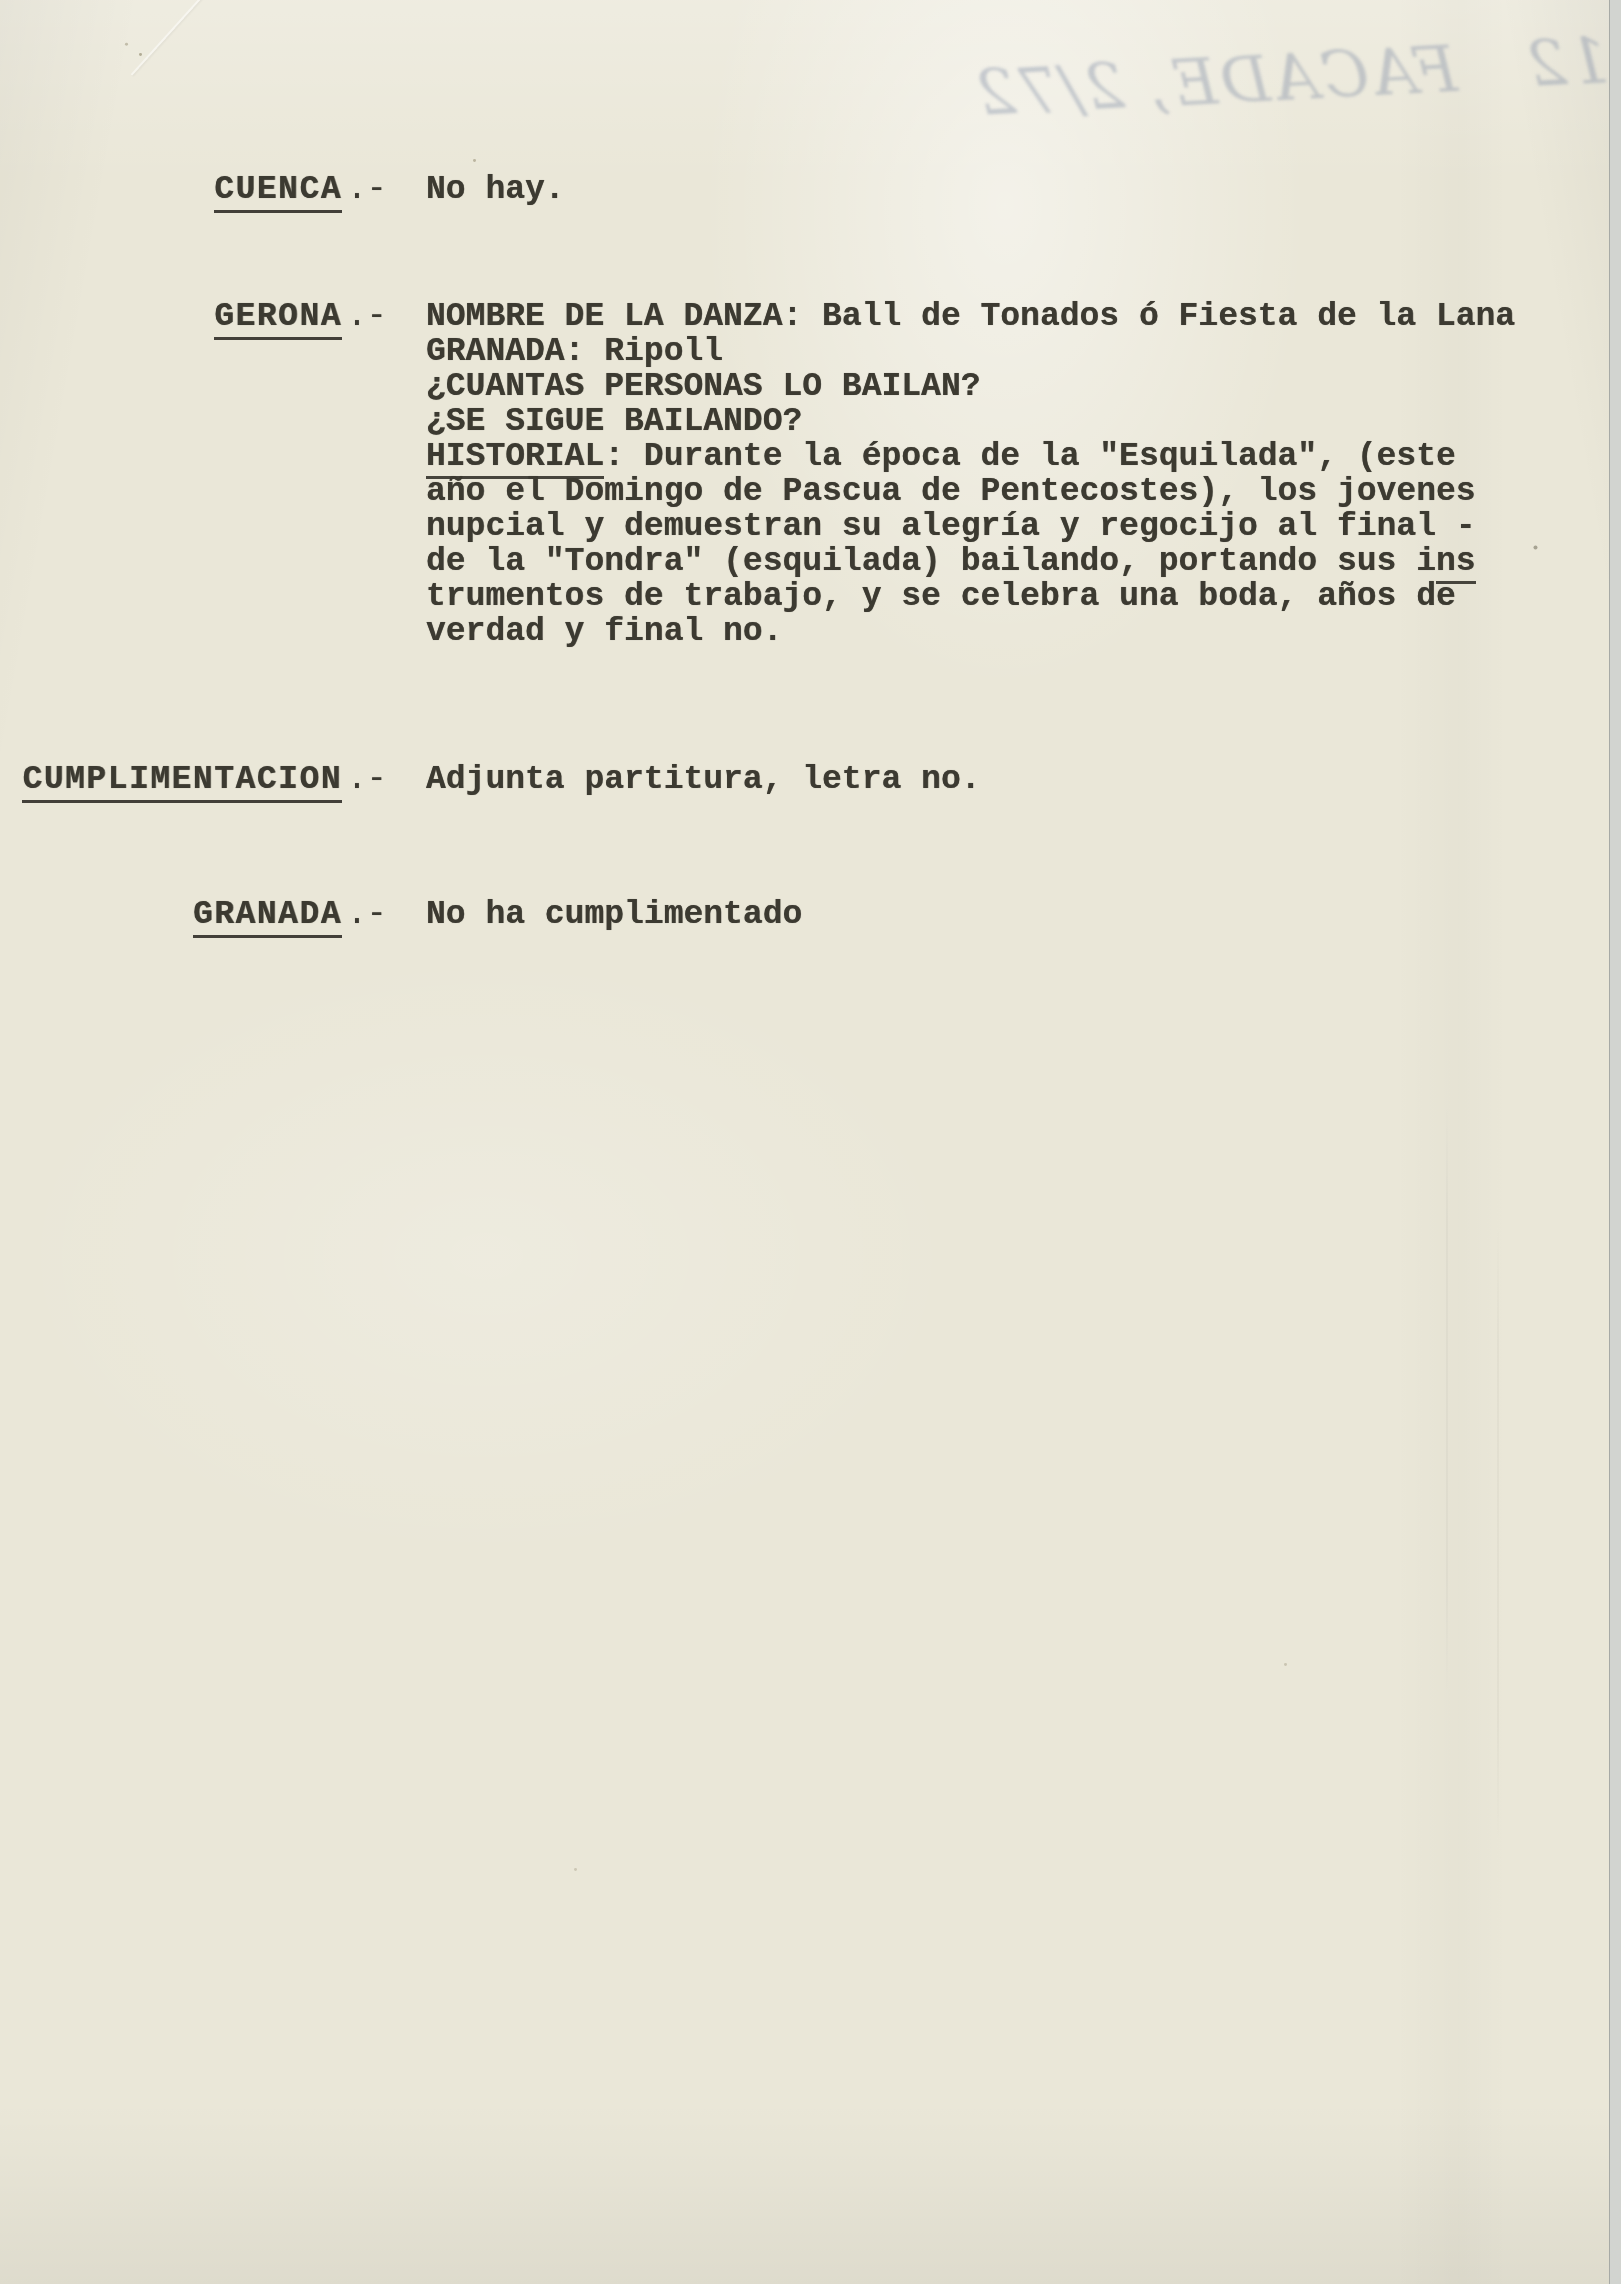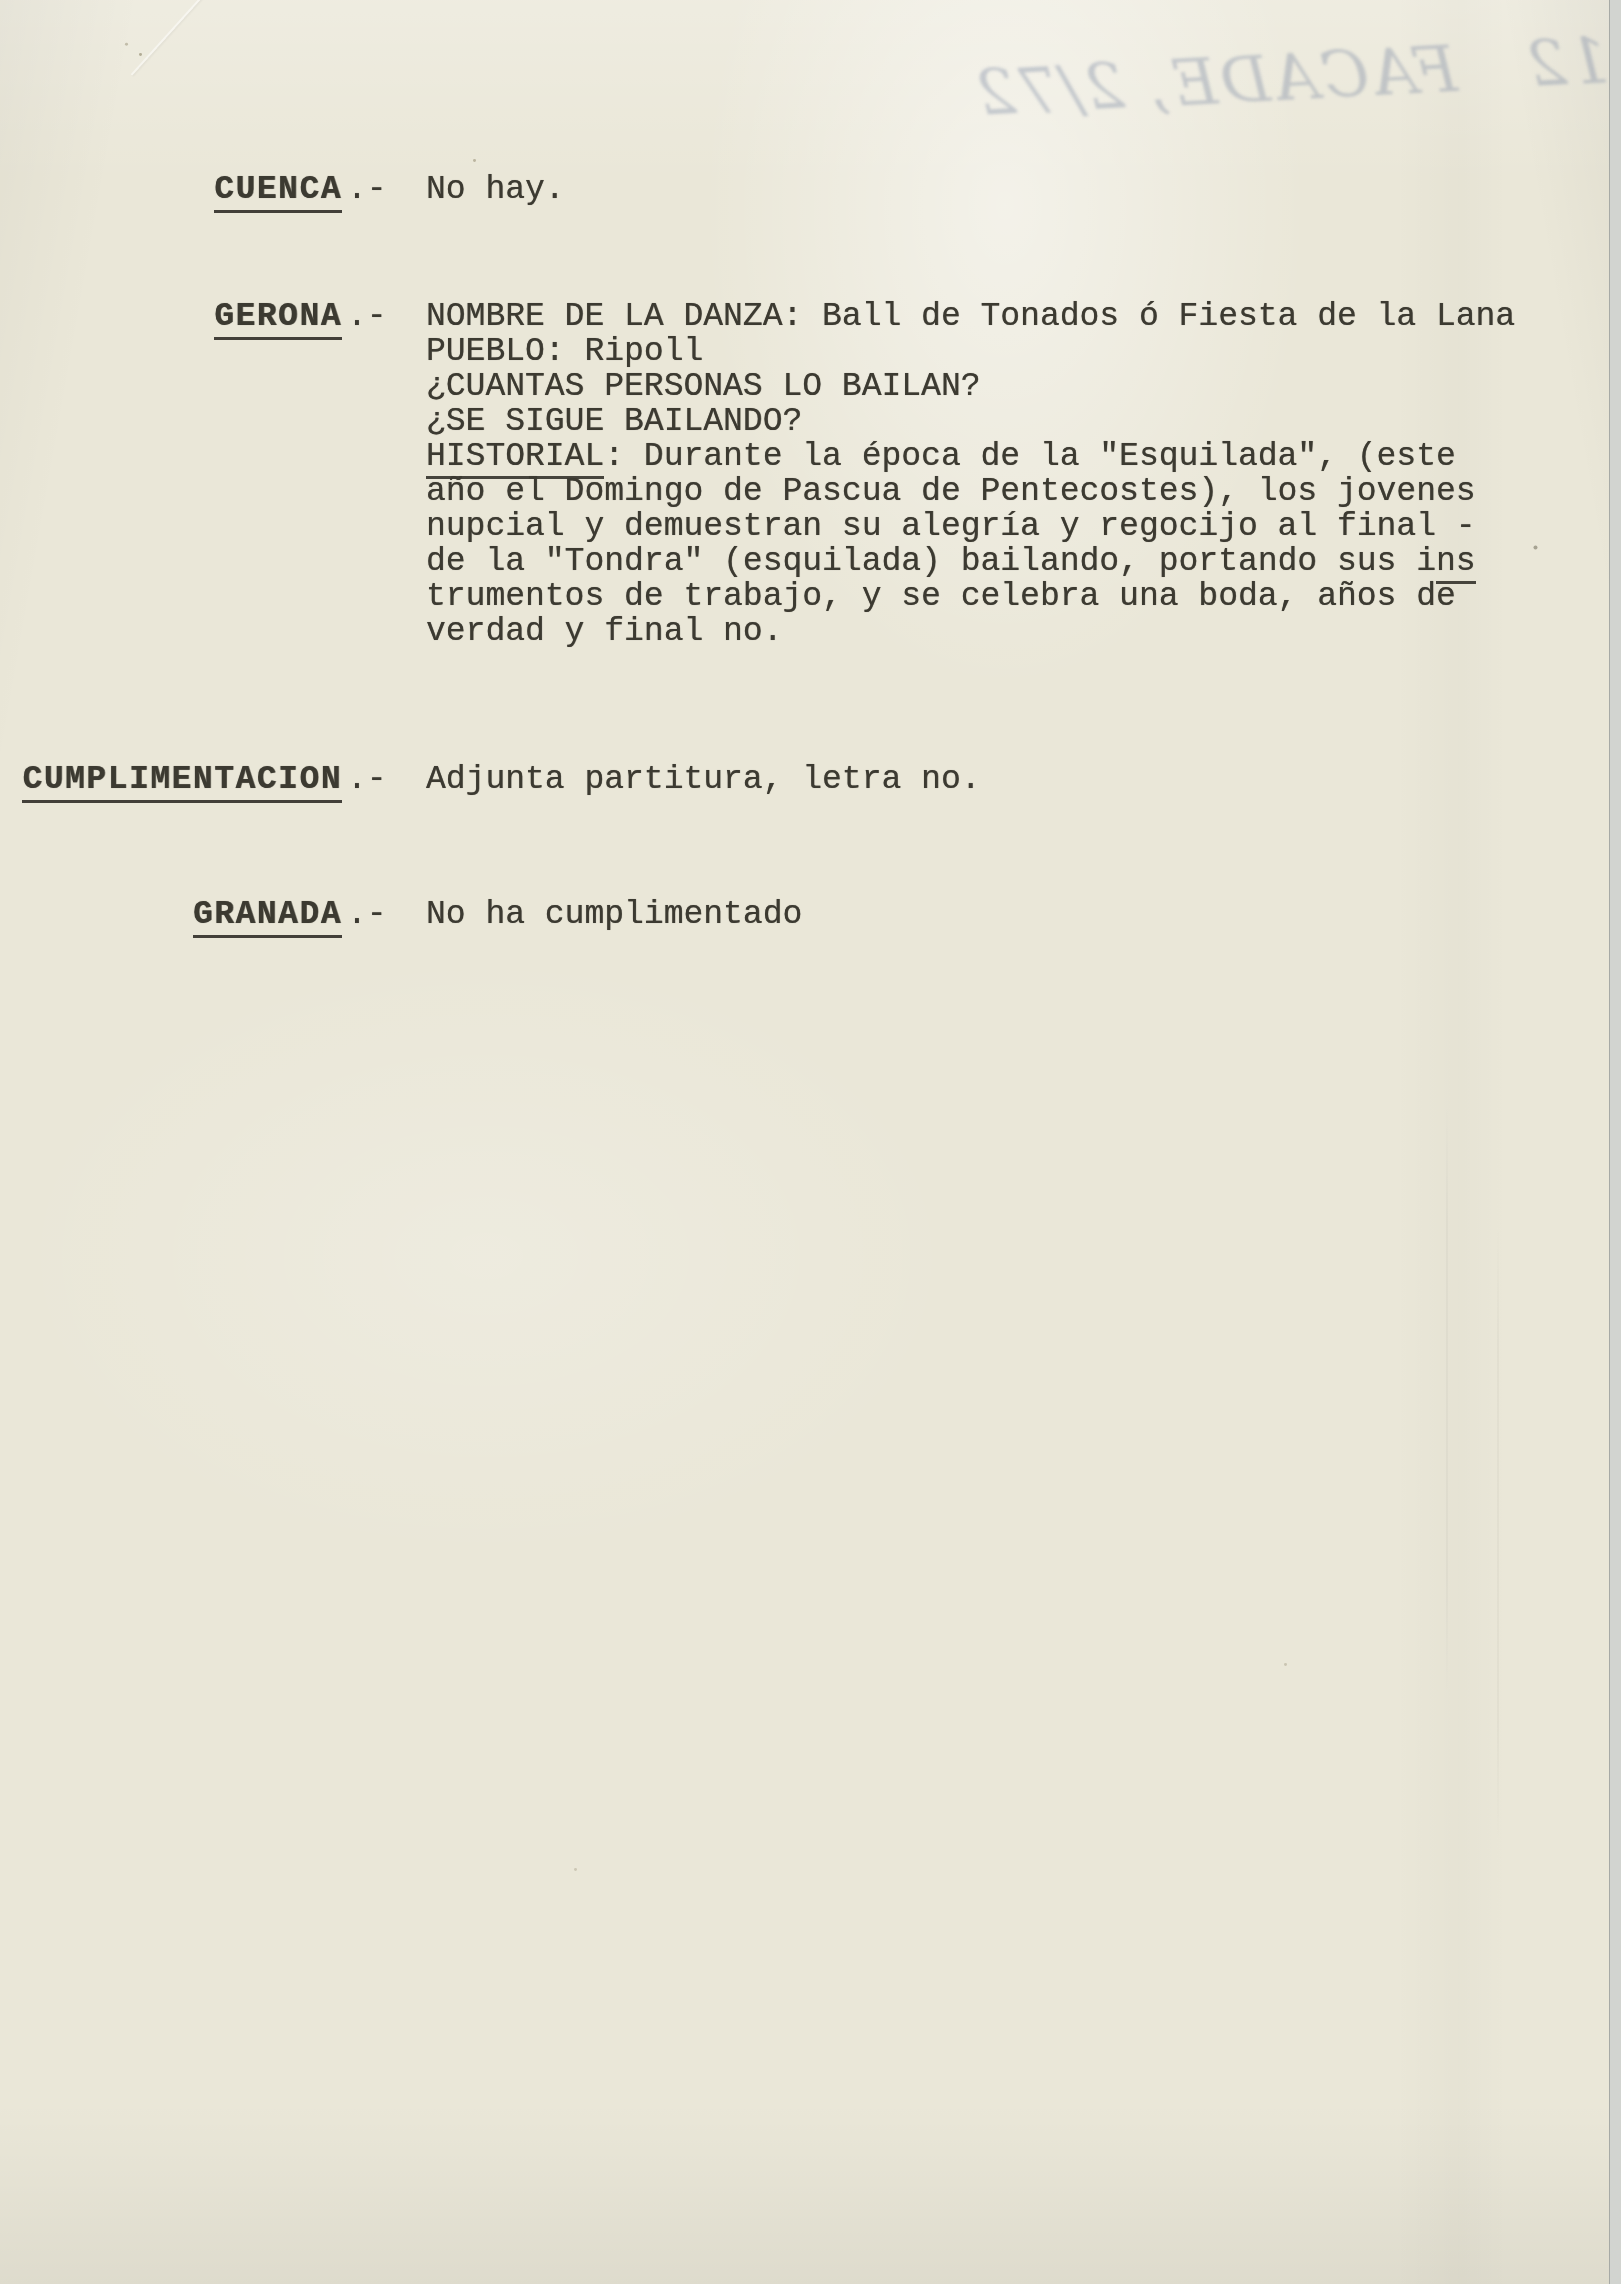--- a/index.html
+++ b/index.html
@@ -64,21 +64,21 @@
   .entry{position:absolute;left:0;width:100%;}
   .entry .label{
     position:absolute;right:1279px;top:0;white-space:nowrap;
     font-weight:bold;letter-spacing:1.5px;
     border-bottom:3.9px solid rgba(52,50,43,0.92);
     padding-bottom:2.9px;
     text-shadow:0.7px 0 0 rgba(60,58,49,0.55), 0 0 1px rgba(55,53,45,0.4);
   }
   .entry .sep{position:absolute;left:347px;top:0;}
   .entry .body{position:absolute;left:426px;top:0;width:1179px;}
-  .entry .line{height:35px;white-space:pre;}
+  .entry .line{height:35px;white-space:pre;font-weight:bold;}
   .entry span.u{border-bottom:3.4px solid rgba(52,50,43,0.9);padding-bottom:1px;}
   .page .typed{text-shadow:0 0 1px rgba(55,53,45,0.35), 0.3px 0 0 rgba(55,53,45,0.5);}
   #entry-cuenca{top:172px;}
   #entry-gerona{top:299px;}
   #entry-cumplimentacion{top:762px;}
   #entry-granada{top:897px;}
 </style>
 </head>
 <body>
 
@@ -96,21 +96,21 @@
     <span class="sep">.-</span>
     <div class="body">
           <div class="line"><span>No hay.</span></div>
         </div>
   </div>
       <div class="entry" id="entry-gerona">
     <span class="label">GERONA</span>
     <span class="sep">.-</span>
     <div class="body">
           <div class="line"><span>NOMBRE DE LA DANZA: Ball de Tonados ó Fiesta de la Lana</span></div>
-          <div class="line"><span>PUEBLO: Ripoll</span></div>
+          <div class="line"><span>GRANADA: Ripoll</span></div>
           <div class="line"><span>¿CUANTAS PERSONAS LO BAILAN?</span></div>
           <div class="line"><span>¿SE SIGUE BAILANDO?</span></div>
           <div class="line"><span class="u">HISTORIAL</span><span>: Durante la época de la "Esquilada", (este</span></div>
           <div class="line"><span>año el Domingo de Pascua de Pentecostes), los jovenes</span></div>
           <div class="line"><span>nupcial y demuestran su alegría y regocijo al final -</span></div>
           <div class="line"><span>de la "Tondra" (esquilada) bailando, portando sus i</span><span class="u">ns</span></div>
           <div class="line"><span>trumentos de trabajo, y se celebra una boda, años de</span></div>
           <div class="line"><span>verdad y final no.</span></div>
         </div>
   </div>

